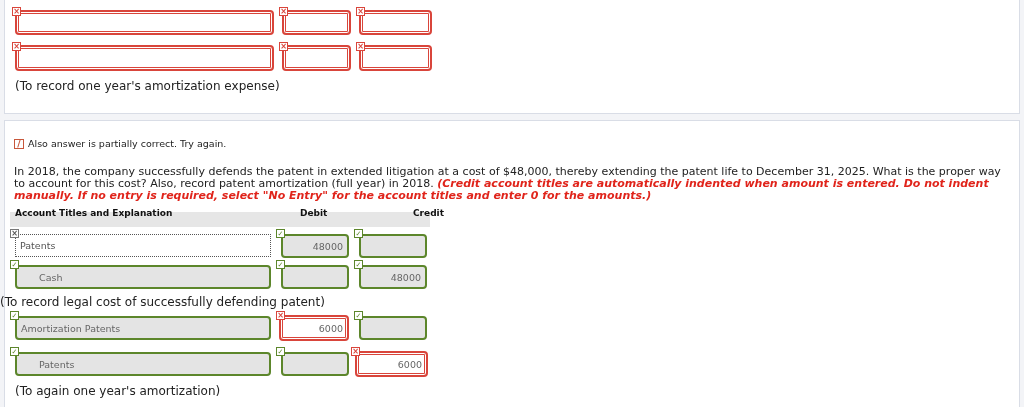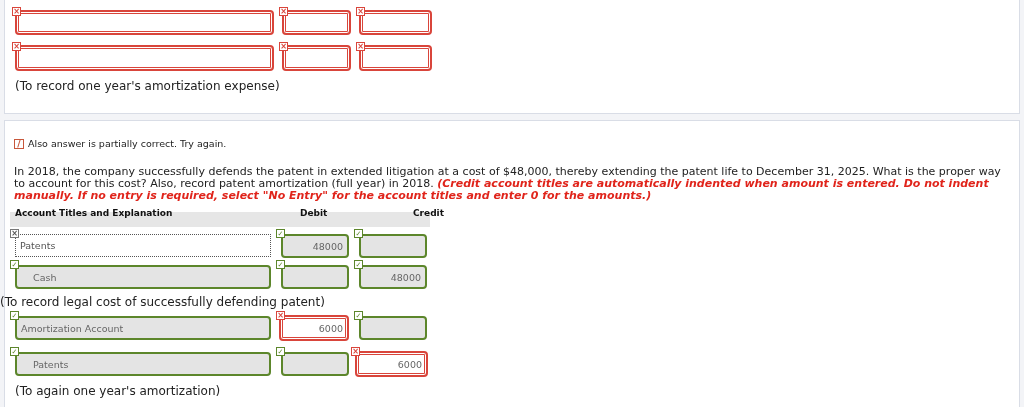--- a/index.html
+++ b/index.html
@@ -26,21 +26,21 @@
   .box.red {
     border:2px solid #d9453b; background:#fff;
     box-shadow: inset 0 0 0 1px #fff, inset 0 0 0 2px #d9453b;
   }
   .box.green {
     border:2px solid #5c862b; background:#e4e4e4;
   }
   .box.dotted {
     border:1px dotted #555; border-radius:0; background:#fff; color:#555;
   }
-  .indent { padding-left:16px; }
+  .indent { padding-left:22px; }
 
   
   .mark {
     position:absolute; width:9px; height:9px; box-sizing:border-box;
     font-size:8px; line-height:8px; text-align:center; font-weight:bold;
     background:#fff; z-index:2;
   }
   .mark.x-red { border:1px solid #d9453b; color:#d9453b; }
   .mark.x-gray { border:1px solid #777; color:#555; }
   .mark.check { border:1px solid #5c862b; color:#5c862b; font-size:7px; }
@@ -112,21 +112,21 @@
 <span class="mark check" style="left:10px;top:260px;">✓</span>
 <div class="box green indent" style="left:15px;top:265px;width:256px;height:24px;">Cash</div>
 <span class="mark check" style="left:276px;top:260px;">✓</span>
 <div class="box green num" style="left:281px;top:265px;width:68px;height:24px;"></div>
 <span class="mark check" style="left:354px;top:260px;">✓</span>
 <div class="box green num" style="left:359px;top:265px;width:68px;height:24px;">48000</div>
 
 <div class="note" style="left:0;top:295px;">(To record legal cost of successfully defending patent)</div>
 
 <span class="mark check" style="left:10px;top:311px;">✓</span>
-<div class="box green" style="left:15px;top:316px;width:256px;height:24px;">Amortization Account</div>
+<div class="box green" style="left:15px;top:316px;width:256px;height:24px;">Amortization Patents</div>
 <span class="mark x-red" style="left:276px;top:311px;">×</span>
 <div class="box red num" style="left:279px;top:315px;width:70px;height:26px;">6000</div>
 <span class="mark check" style="left:354px;top:311px;">✓</span>
 <div class="box green num" style="left:359px;top:316px;width:68px;height:24px;"></div>
 
 <span class="mark check" style="left:10px;top:347px;">✓</span>
 <div class="box green indent" style="left:15px;top:352px;width:256px;height:24px;">Patents</div>
 <span class="mark check" style="left:276px;top:347px;">✓</span>
 <div class="box green num" style="left:281px;top:352px;width:68px;height:24px;"></div>
 <span class="mark x-red" style="left:351px;top:347px;">×</span>

